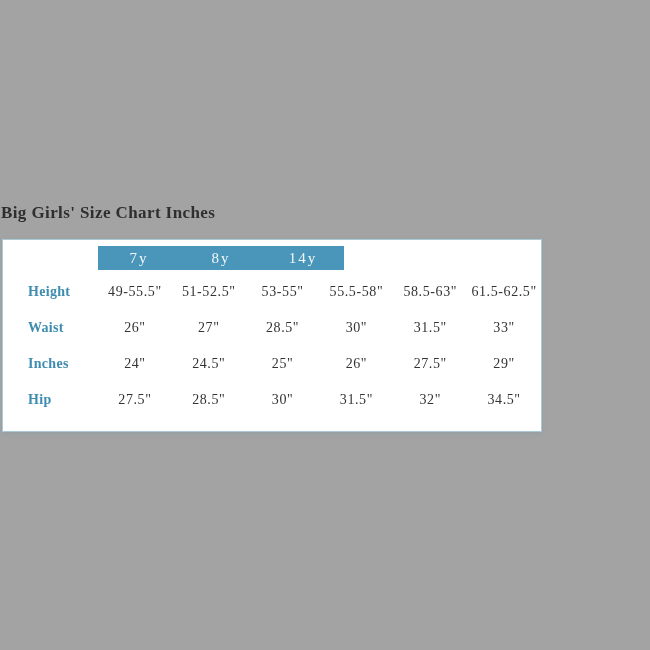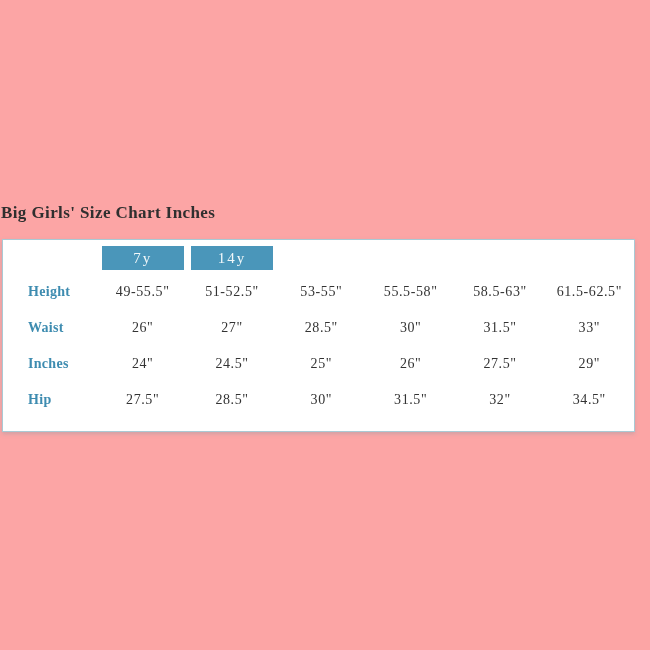--- a/index.html
+++ b/index.html
@@ -1,31 +1,31 @@
 <!DOCTYPE html>
 <html><head>
 <meta charset="utf-8">
 <style>
   html, body { margin: 0; padding: 0; background: #ffffff; }
   body {
     width: 650px; height: 650px; position: relative;
     font-family: "Liberation Serif", serif;
     -webkit-font-smoothing: antialiased;
   }
-  .page { position: absolute; inset: 0; background: #fca5a5; overflow: hidden; }
+  .page { position: absolute; inset: 0; background: #a3a3a3; overflow: hidden; }
 
   .page-title {
     position: absolute; left: 1px; top: 203px; margin: 0;
     font-size: 17px; font-weight: 600; color: #2f2f2f;
     letter-spacing: 0.4px; white-space: nowrap;
   }
 
   .size-chart {
     position: absolute; left: 2px; top: 239px;
-    width: 633px; height: 193px; box-sizing: border-box;
+    width: 540px; height: 193px; box-sizing: border-box;
     background: #ffffff;
     border: 1px solid #a9cad5;
     box-shadow: 0 2px 4px rgba(125, 155, 165, 0.35);
     padding-top: 6px;
   }
 
   .grid-row {
     display: grid;
     grid-template-columns: 95px repeat(6, 1fr);
     align-items: center;
@@ -57,20 +57,23 @@
 <div class="page">
 
   <h1 class="page-title">Big Girls' Size Chart Inches</h1>
 
   <div class="size-chart">
 
     <div class="grid-row header-row">
       <div class="size-cell"></div>
       <div class="size-cell">
           <div class="size-box">7y</div>
+        </div>
+      <div class="size-cell">
+          <div class="size-box">8y</div>
         </div>
       <div class="size-cell">
           <div class="size-box">14y</div>
         </div>
     </div>
 
     <div class="grid-row data-row first">
       <div class="row-label">Height</div>
       <div class="value">49-55.5"</div>
       <div class="value">51-52.5"</div>

